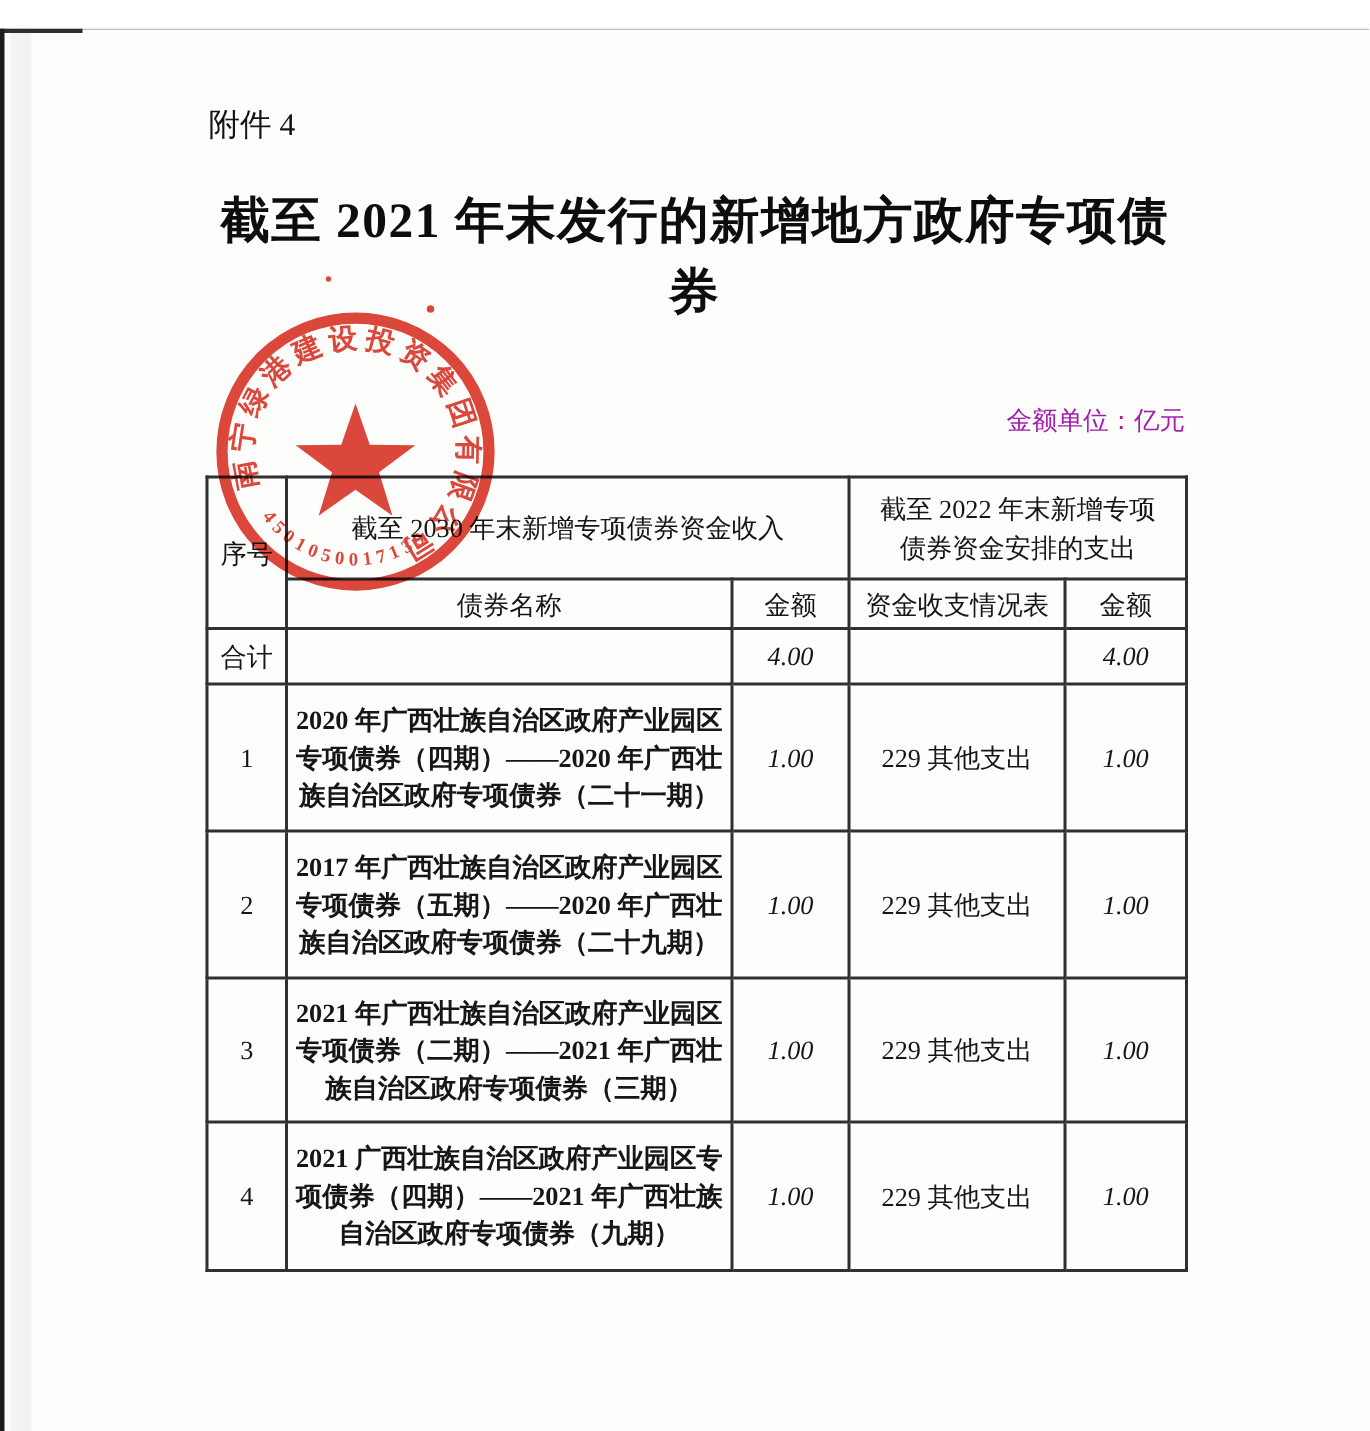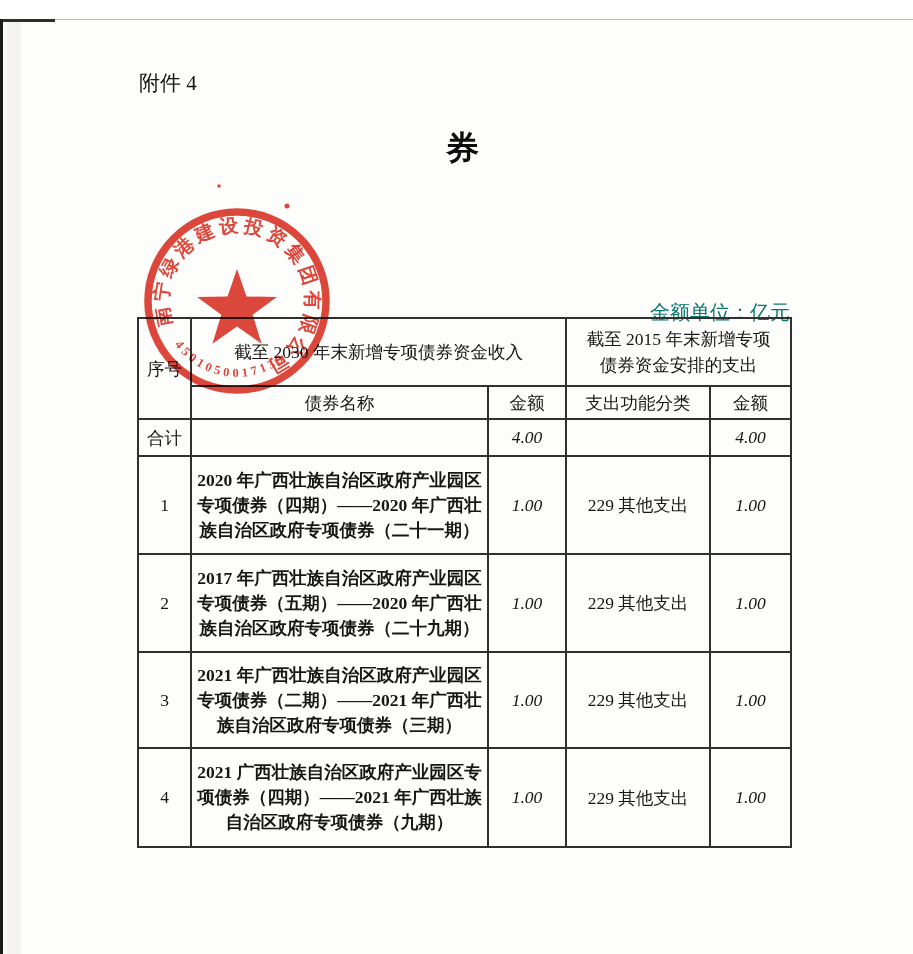--- a/index.html
+++ b/index.html
@@ -18,21 +18,21 @@
   .edge-bottom { position:absolute; left:0; top:948px; width:233px; height:5px; background:#3a3a3a; }
 
   .attachment { position:absolute; left:139px; top:50px; font-size:21px; color:#151515; }
 
   .doc-title {
     position:absolute; left:108px; top:106px; width:710px;
     text-align:center; font-weight:bold; font-size:33px; line-height:47px;
     letter-spacing:1px; color:#0d0d0d;
   }
 
-  .unit-label { position:absolute; left:490px; top:280px; width:300px; text-align:right; font-size:20px; color:#0f766e; }
+  .unit-label { position:absolute; left:490px; top:250px; width:300px; text-align:right; font-size:17px; color:#a21caf; }
 
   .table-wrap { position:absolute; left:137px; top:298px; }
   table.bond { border-collapse:collapse; table-layout:fixed; width:653px; }
   table.bond td {
     border:2px solid #303030; text-align:center; vertical-align:middle;
     font-size:17.5px; padding:0 2px; color:#161616;
   }
   td.group-hdr { font-size:17.5px; }
   .expense-hdr-inner { max-width:196px; margin:0 auto; line-height:26px; }
   td.bond-name { font-size:18px; line-height:25px;font-weight:bold; }
@@ -52,46 +52,47 @@
 
   <div class="edge-strip"></div>
   <div class="edge-top"></div>
   <div class="edge-top-dark"></div>
   <div class="edge-left"></div>
   <div class="edge-bottom"></div>
 
   <div class="attachment">附件 4</div>
 
   <div class="doc-title">
+    <div>截至 2021 年末发行的新增地方政府专项债</div>
     <div>券</div>
   </div>
 
   <div class="unit-label">金额单位：亿元</div>
 
   <div class="table-wrap">
     <table class="bond">
       <colgroup>
         <col style="width:53px">
           <col style="width:297px">
           <col style="width:78px">
           <col style="width:144px">
           <col style="width:81px">
       </colgroup>
       <tbody>
           <tr style="height:68px">
         <td rowspan="2">序号</td>
         <td colspan="2" class="group-hdr">截至 2030 年末新增专项债券资金收入</td>
         <td colspan="2" class="group-hdr">
-          <div class="expense-hdr-inner">截至 2015 年末新增专项债券资金安排的支出</div>
+          <div class="expense-hdr-inner">截至 2022 年末新增专项债券资金安排的支出</div>
         </td>
       </tr>
       <tr style="height:33px">
         <td>债券名称</td>
         <td>金额</td>
-        <td>支出功能分类</td>
+        <td>资金收支情况表</td>
         <td>金额</td>
       </tr>
       <tr style="height:37px">
         <td class="total-label">合计</td>
         <td></td>
         <td class="num">4.00</td>
         <td></td>
         <td class="num">4.00</td>
       </tr>
       <tr style="height:98px">

